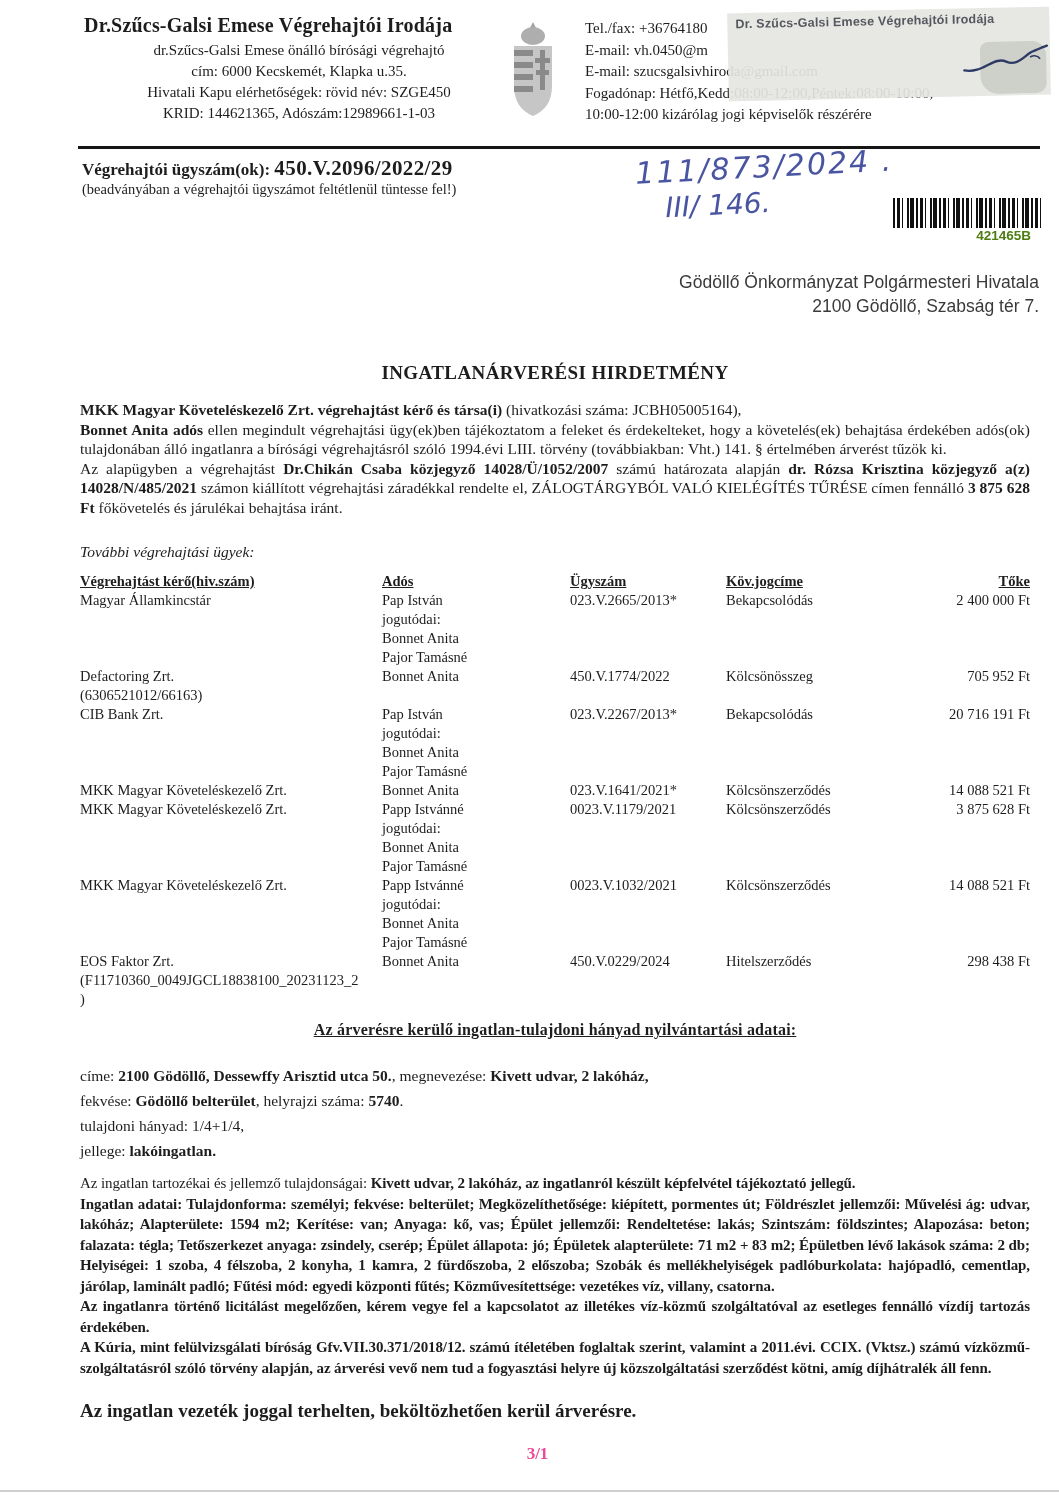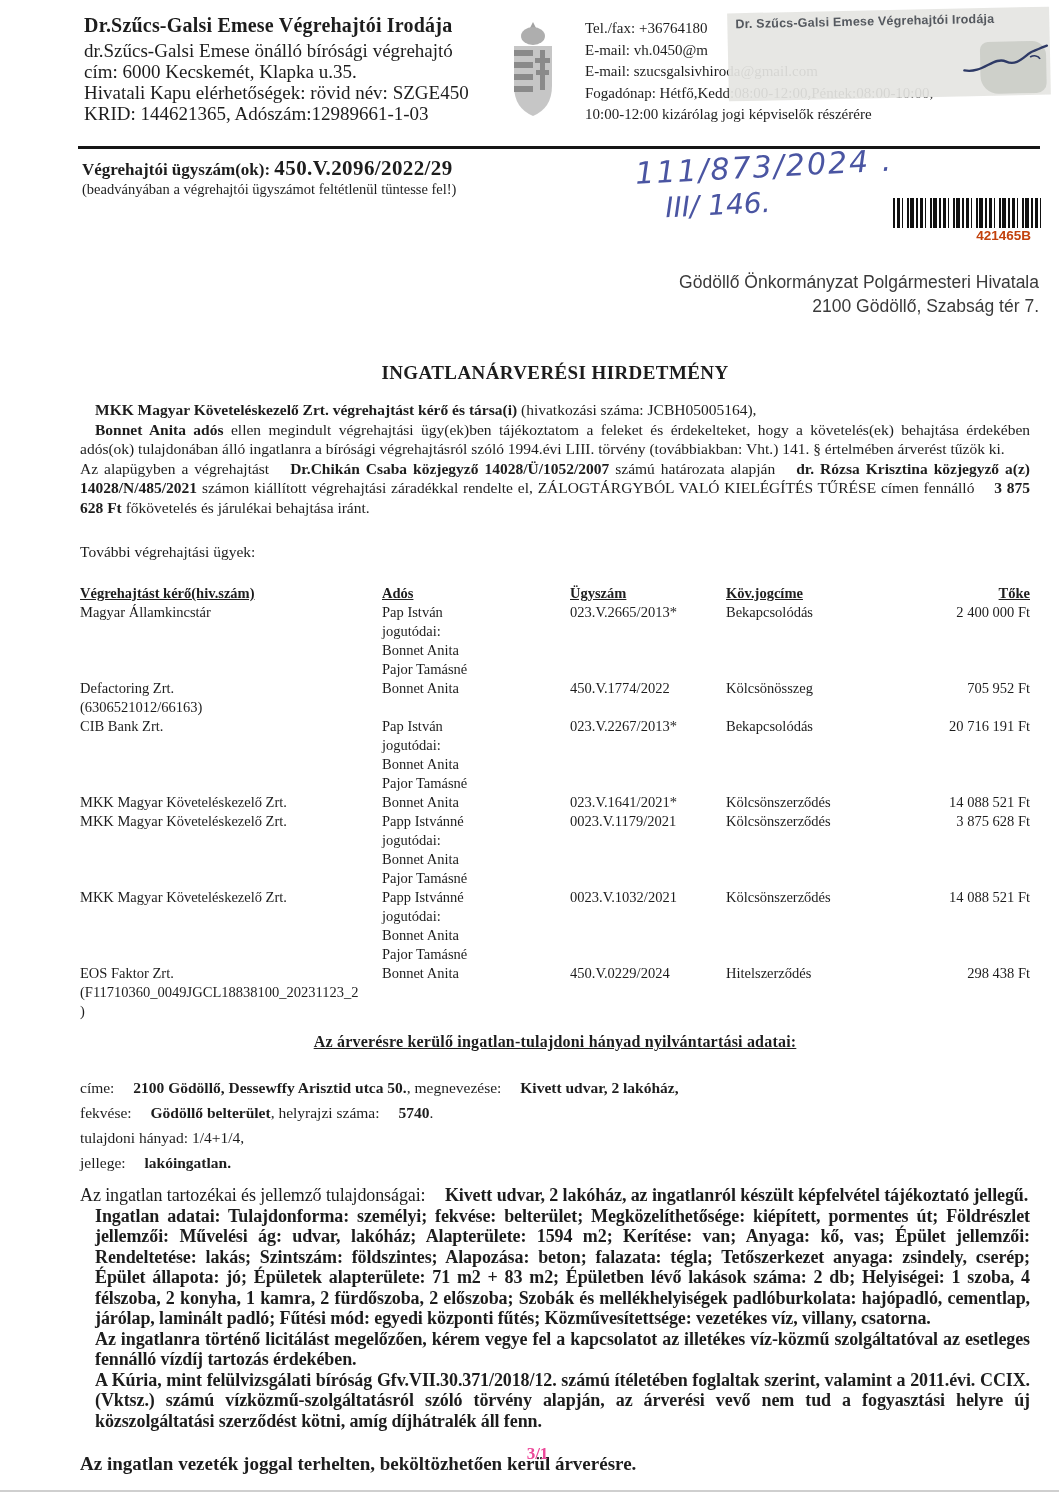--- a/index.html
+++ b/index.html
@@ -6,26 +6,26 @@
   .page{
     position:relative;
     width:1059px;height:1498px;
     background:#ffffff;
     font-family:"Liberation Serif", serif;
     color:#1d1d1d;
     overflow:hidden;
     margin:0 auto;
     padding-left:16px;
   }
-  .b{font-weight:bold;margin-left:15px;}
+  .b{font-weight:bold;}
 
   
   .office-block{position:absolute;left:84px;top:14px;width:430px;}
   .office-title{font-size:20px;font-weight:bold;letter-spacing:.2px;margin-bottom:3px;}
-  .office-line{font-size:19px;line-height:21px;}
+  .office-line{font-size:15px;line-height:21px;text-align:center;}
   .coat{position:absolute;left:506px;top:20px;width:54px;height:102px;opacity:.8;}
   .contact-block{position:absolute;left:585px;top:18px;width:430px;}
   .contact-line{font-size:15px;line-height:21.5px;white-space:nowrap;}
 
   .stamp{
     position:absolute;left:728px;top:10px;width:322px;height:88px;
     background:rgba(229,229,226,.92);
     transform:rotate(-1.2deg);
     padding:4px 6px 0 8px;box-sizing:border-box;
     font-family:"Liberation Sans", sans-serif;
@@ -51,48 +51,48 @@
   .hw2{font-size:28px;margin-left:28px;margin-top:2px;}
 
   .barcode-wrap{position:absolute;left:893px;top:198px;width:148px;}
   .barcode{
     width:148px;height:30px;
     background:repeating-linear-gradient(90deg,
       #111 0 2px,#fff 2px 4px,#111 4px 7px,#fff 7px 9px,
       #111 9px 10px,#fff 10px 14px,#111 14px 16px,#fff 16px 17px,
       #111 17px 21px,#fff 21px 23px);
   }
-  .barcode-label{font-family:"Liberation Sans", sans-serif;font-size:13.5px;font-weight:bold;color:#c2410c;text-align:right;padding-right:10px;margin-top:0px;}
+  .barcode-label{font-family:"Liberation Sans", sans-serif;font-size:13.5px;font-weight:bold;color:#4d7c0f;text-align:right;padding-right:10px;margin-top:0px;}
 
   .recipient{position:absolute;right:36px;top:270px;text-align:right;font-family:"Liberation Sans", sans-serif;}
   .recipient-line{font-size:17.5px;line-height:24px;color:#3a3a3a;}
 
   
   .main{position:absolute;left:80px;top:362px;width:950px;}
   .doc-title{text-align:center;font-size:19px;font-weight:bold;letter-spacing:.4px;margin-bottom:16px;}
   .para{font-size:15.5px;line-height:19.5px;text-align:justify;}
-  .more-label{font-size:15.5px;margin-top:26px;margin-bottom:24px;}
+  .more-label{font-size:15.5px;margin-top:26px;margin-bottom:12px;font-style:italic;}
 
   .ttable{font-size:14.5px;}
   .thead,.trow{display:grid;grid-template-columns:302px 188px 156px 170px 1fr;}
   .thead{font-weight:bold;margin-bottom:1px;}
   .thead > div{text-decoration:underline;}
   .tcell{line-height:19px;}
   .c-toke{text-align:right;}
   .thead .c-toke{text-align:right;}
 
   .section-heading{
     text-align:center;font-size:16px;font-weight:bold;text-decoration:underline;
     margin-top:12px;margin-bottom:24px;letter-spacing:.2px;
   }
   .prop-block{font-size:15.5px;}
   .prop-line{line-height:25px;}
 
   .features{margin-top:10px;}
-  .features .para{font-size:18px;line-height:20.5px;letter-spacing:-.1px;}
+  .features .para{font-size:15px;line-height:20.5px;letter-spacing:-.1px;}
   .final-line{margin-top:22px;font-size:19px;font-weight:bold;}
 
   .page-footer{position:absolute;left:0;top:1444px;width:100%;text-align:center;font-size:17px;font-weight:bold;color:#ec4899;}
   .scan-edge{position:absolute;left:0;top:1490px;width:100%;height:2px;background:#cfcfcf;}
 </style>
 </head>
 <body>
 
 <div class="page">
 

